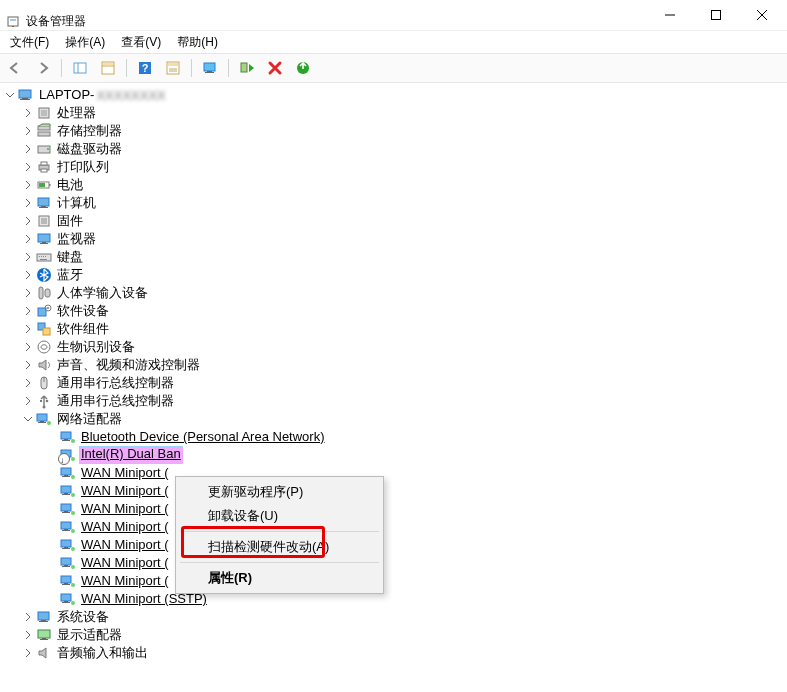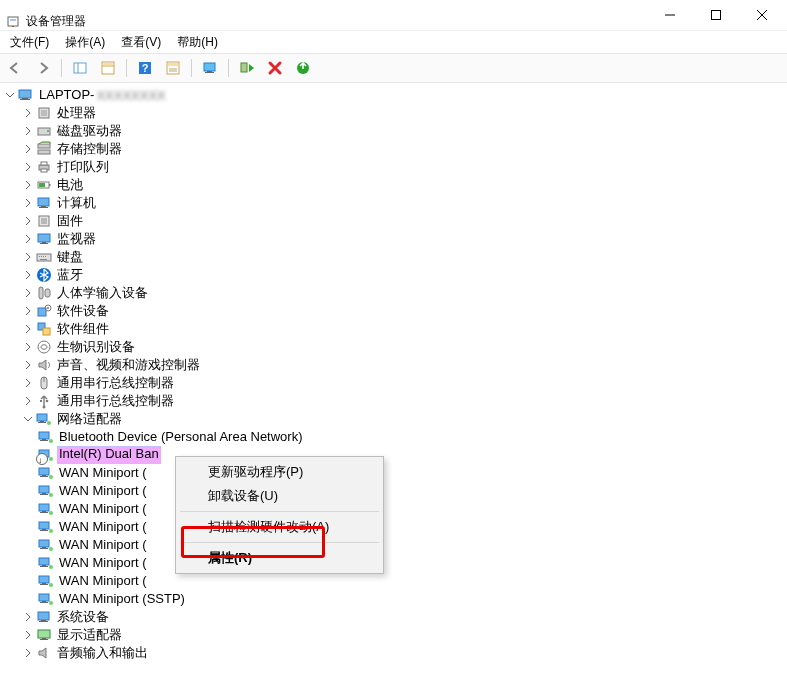--- a/index.html
+++ b/index.html
@@ -126,21 +126,21 @@
     content: "↓";
     position: absolute;
     left: 0px; bottom: -2px;
     font-size: 8px;
     z-index: 1;
     color: #000;
   }
 
   .l0 { padding-left: 4px; }
   .l1 { padding-left: 22px; }
-  .l2 { padding-left: 24px; }
+  .l2 { padding-left: 46px; text-decoration: underline; }
 
   
   .context-menu {
     position: absolute;
     border: 1px solid #bcbcbc;
     background: #f2f2f2;
     box-shadow: 3px 3px 6px rgba(0,0,0,.18);
     padding: 3px 2px;
     font-size: 13px;
   }
@@ -307,40 +307,40 @@
         <span class="node-label">处理器</span>
       </div>
       <div class="tree-item l1">
         <span class="expando">
           <svg width="10" height="10" viewBox="0 0 10 10">
             <path d="M3 1 L7 5 L3 9" fill="none" stroke="#606060"></path>
           </svg>
         </span>
         <span class="node-icon">
           <svg class="i" viewBox="0 0 16 16">
-            <rect x="2" y="5" width="12" height="7" fill="#d9d9d9" stroke="#7a7a7a"></rect>
-            <circle cx="12" cy="8" r="1" fill="#4aa84a"></circle>
-          </svg>
-        </span>
-        <span class="node-label">磁盘驱动器</span>
-      </div>
-      <div class="tree-item l1">
-        <span class="expando">
-          <svg width="10" height="10" viewBox="0 0 10 10">
-            <path d="M3 1 L7 5 L3 9" fill="none" stroke="#606060"></path>
-          </svg>
-        </span>
-        <span class="node-icon">
-          <svg class="i" viewBox="0 0 16 16">
             <rect x="2" y="3" width="12" height="4" fill="#d0d0d0" stroke="#7a7a7a"></rect>
             <rect x="2" y="9" width="12" height="4" fill="#d0d0d0" stroke="#7a7a7a"></rect>
             <path d="M3 3 L6 1 L14 1 L14 3" fill="#b7e0b7" stroke="#548235"></path>
           </svg>
         </span>
         <span class="node-label">存储控制器</span>
+      </div>
+      <div class="tree-item l1">
+        <span class="expando">
+          <svg width="10" height="10" viewBox="0 0 10 10">
+            <path d="M3 1 L7 5 L3 9" fill="none" stroke="#606060"></path>
+          </svg>
+        </span>
+        <span class="node-icon">
+          <svg class="i" viewBox="0 0 16 16">
+            <rect x="2" y="5" width="12" height="7" fill="#d9d9d9" stroke="#7a7a7a"></rect>
+            <circle cx="12" cy="8" r="1" fill="#4aa84a"></circle>
+          </svg>
+        </span>
+        <span class="node-label">磁盘驱动器</span>
       </div>
       <div class="tree-item l1">
         <span class="expando">
           <svg width="10" height="10" viewBox="0 0 10 10">
             <path d="M3 1 L7 5 L3 9" fill="none" stroke="#606060"></path>
           </svg>
         </span>
         <span class="node-icon">
           <svg class="i" viewBox="0 0 16 16">
             <rect x="3" y="6" width="10" height="5" fill="#c9c9c9" stroke="#7a7a7a"></rect>
@@ -724,21 +724,21 @@
         <span class="node-icon">
           <svg class="i" viewBox="0 0 16 16">
             <path d="M3 6 L6 6 L10 3 L10 13 L6 10 L3 10 Z" fill="#c4c4c4" stroke="#7a7a7a"></path>
           </svg>
         </span>
         <span class="node-label">音频输入和输出</span>
       </div>
     </div>
 </div>
 
-<div class="context-menu" style="left:175px; top:456px; width:203px;">
+<div class="context-menu" style="left:175px; top:476px; width:203px;">
   <div class="cm-item">更新驱动程序(P)</div>
   <div class="cm-item">卸载设备(U)</div>
   <div class="cm-sep"></div>
   <div class="cm-item">扫描检测硬件改动(A)</div>
   <div class="cm-sep"></div>
   <div class="cm-item bold">属性(R)</div>
 </div>
 
 <div class="cm-highlight" style="left:181px; top:526px; width:138px; height:26px;"></div>
 

